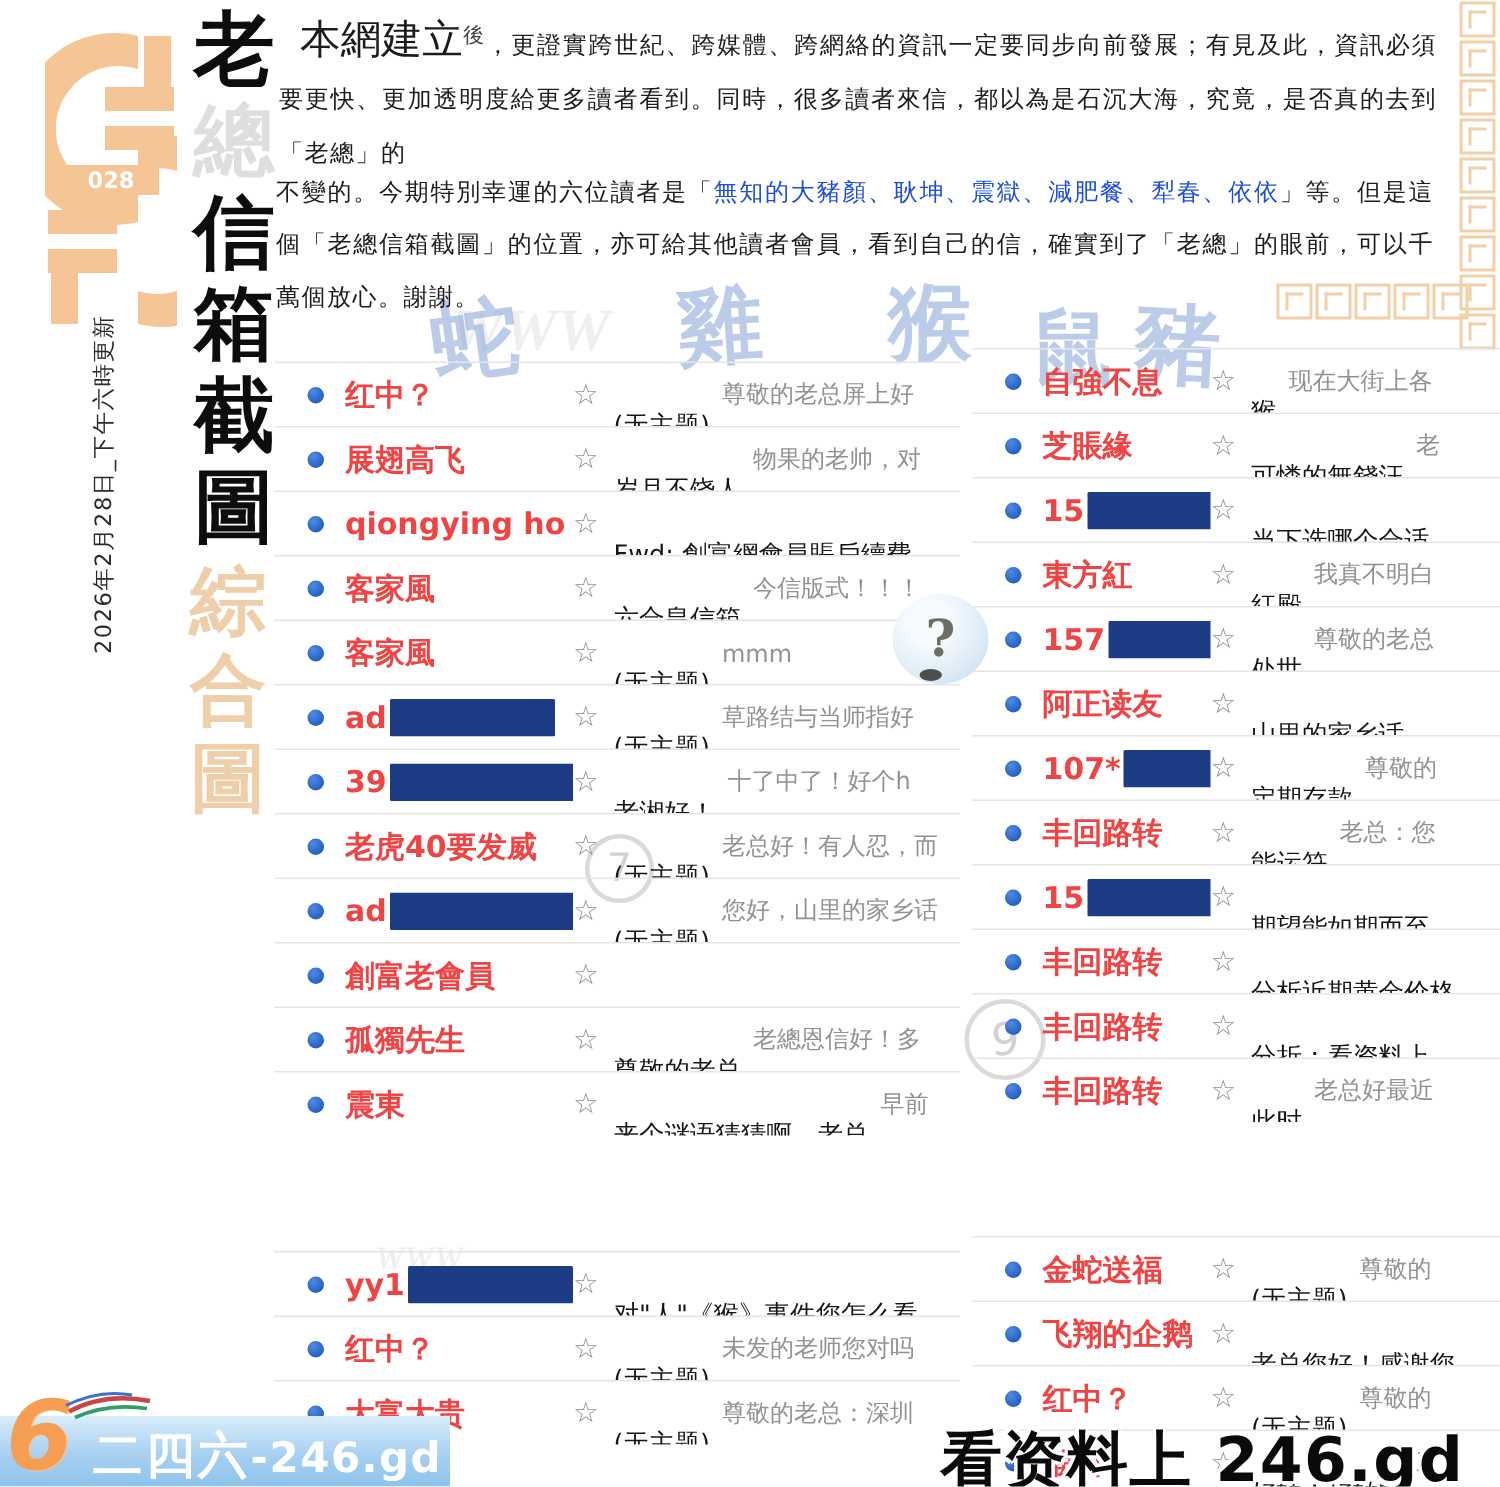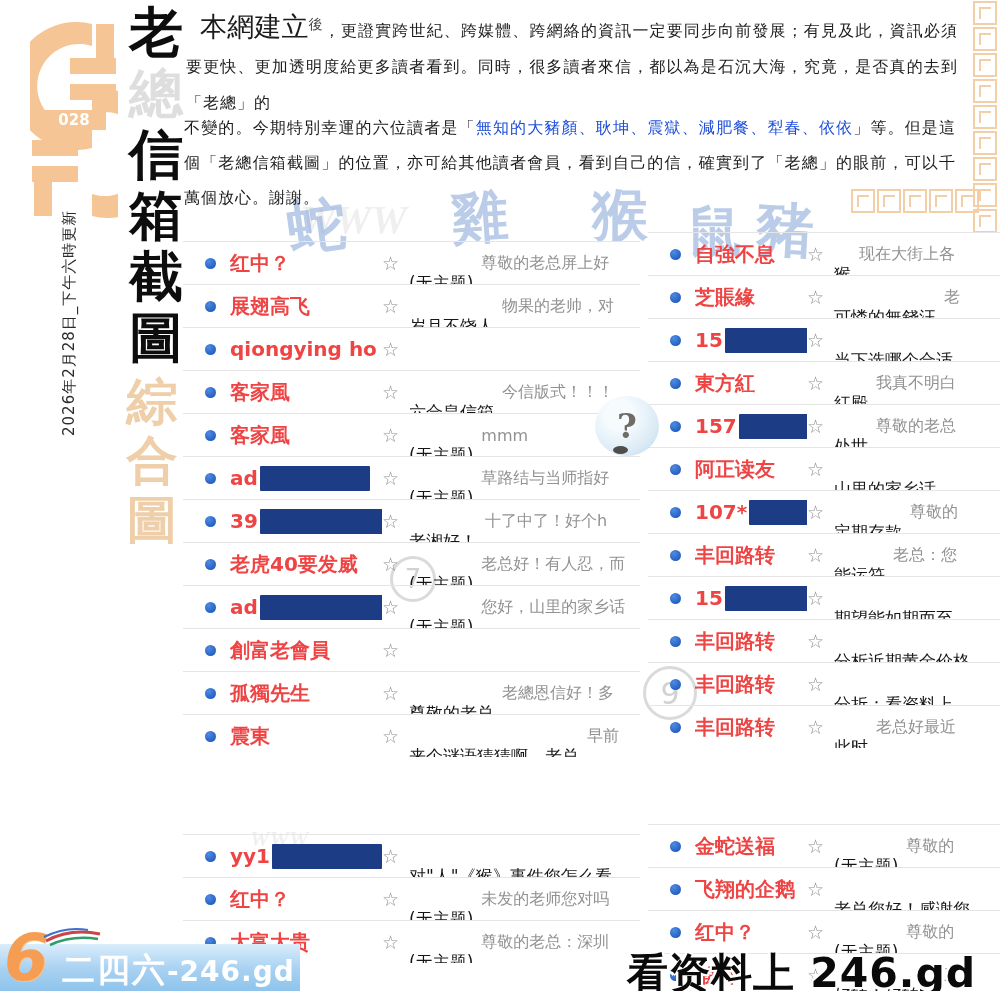--- a/index.html
+++ b/index.html
@@ -171,20 +171,21 @@
       <span class="star">☆</span>
       <span class="subject">岁月不饶人</span>
       <span class="preview">物果的老帅，对</span>
     </div>
     <div class="mail-row">
       <span class="dot"></span>
       <span class="sender">
         <span>qiongying ho</span>
       </span>
       <span class="star">☆</span>
+      <span class="subject">Fwd: 創富網會員賬戶續費</span>
       <span class="preview"></span>
     </div>
     <div class="mail-row">
       <span class="dot"></span>
       <span class="sender">
         <span>客家風</span>
       </span>
       <span class="star">☆</span>
       <span class="subject">六合皇信箱</span>
       <span class="preview">今信版式！！！</span>

